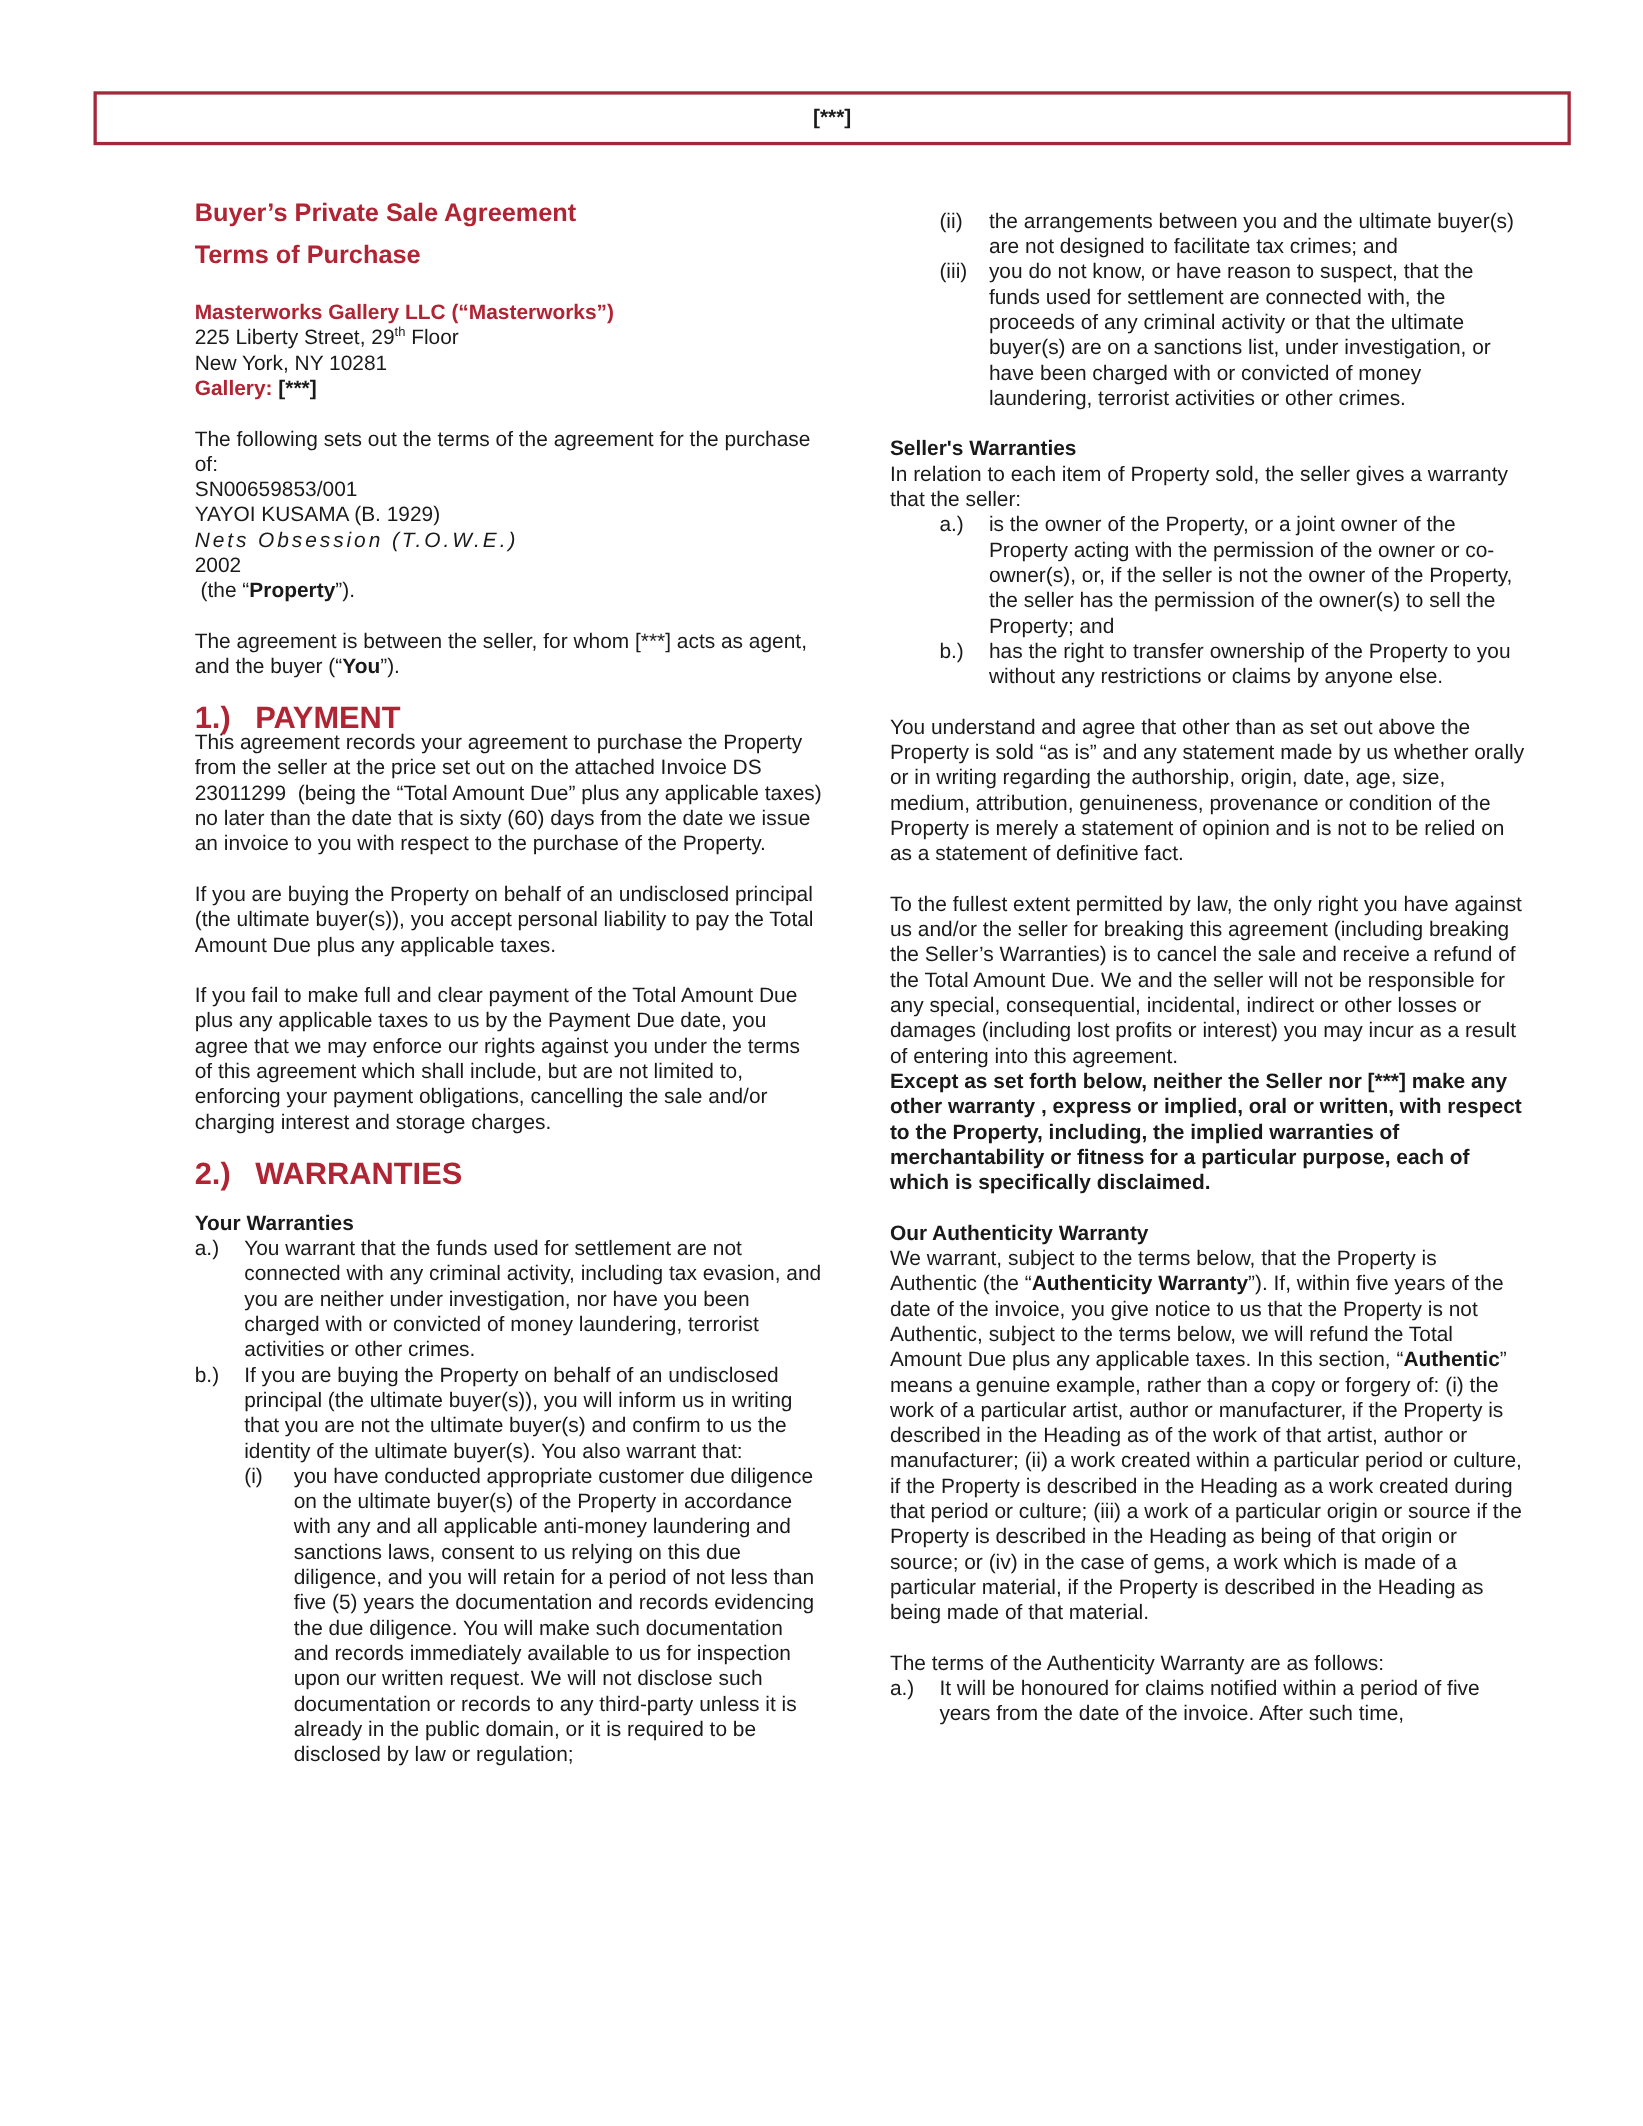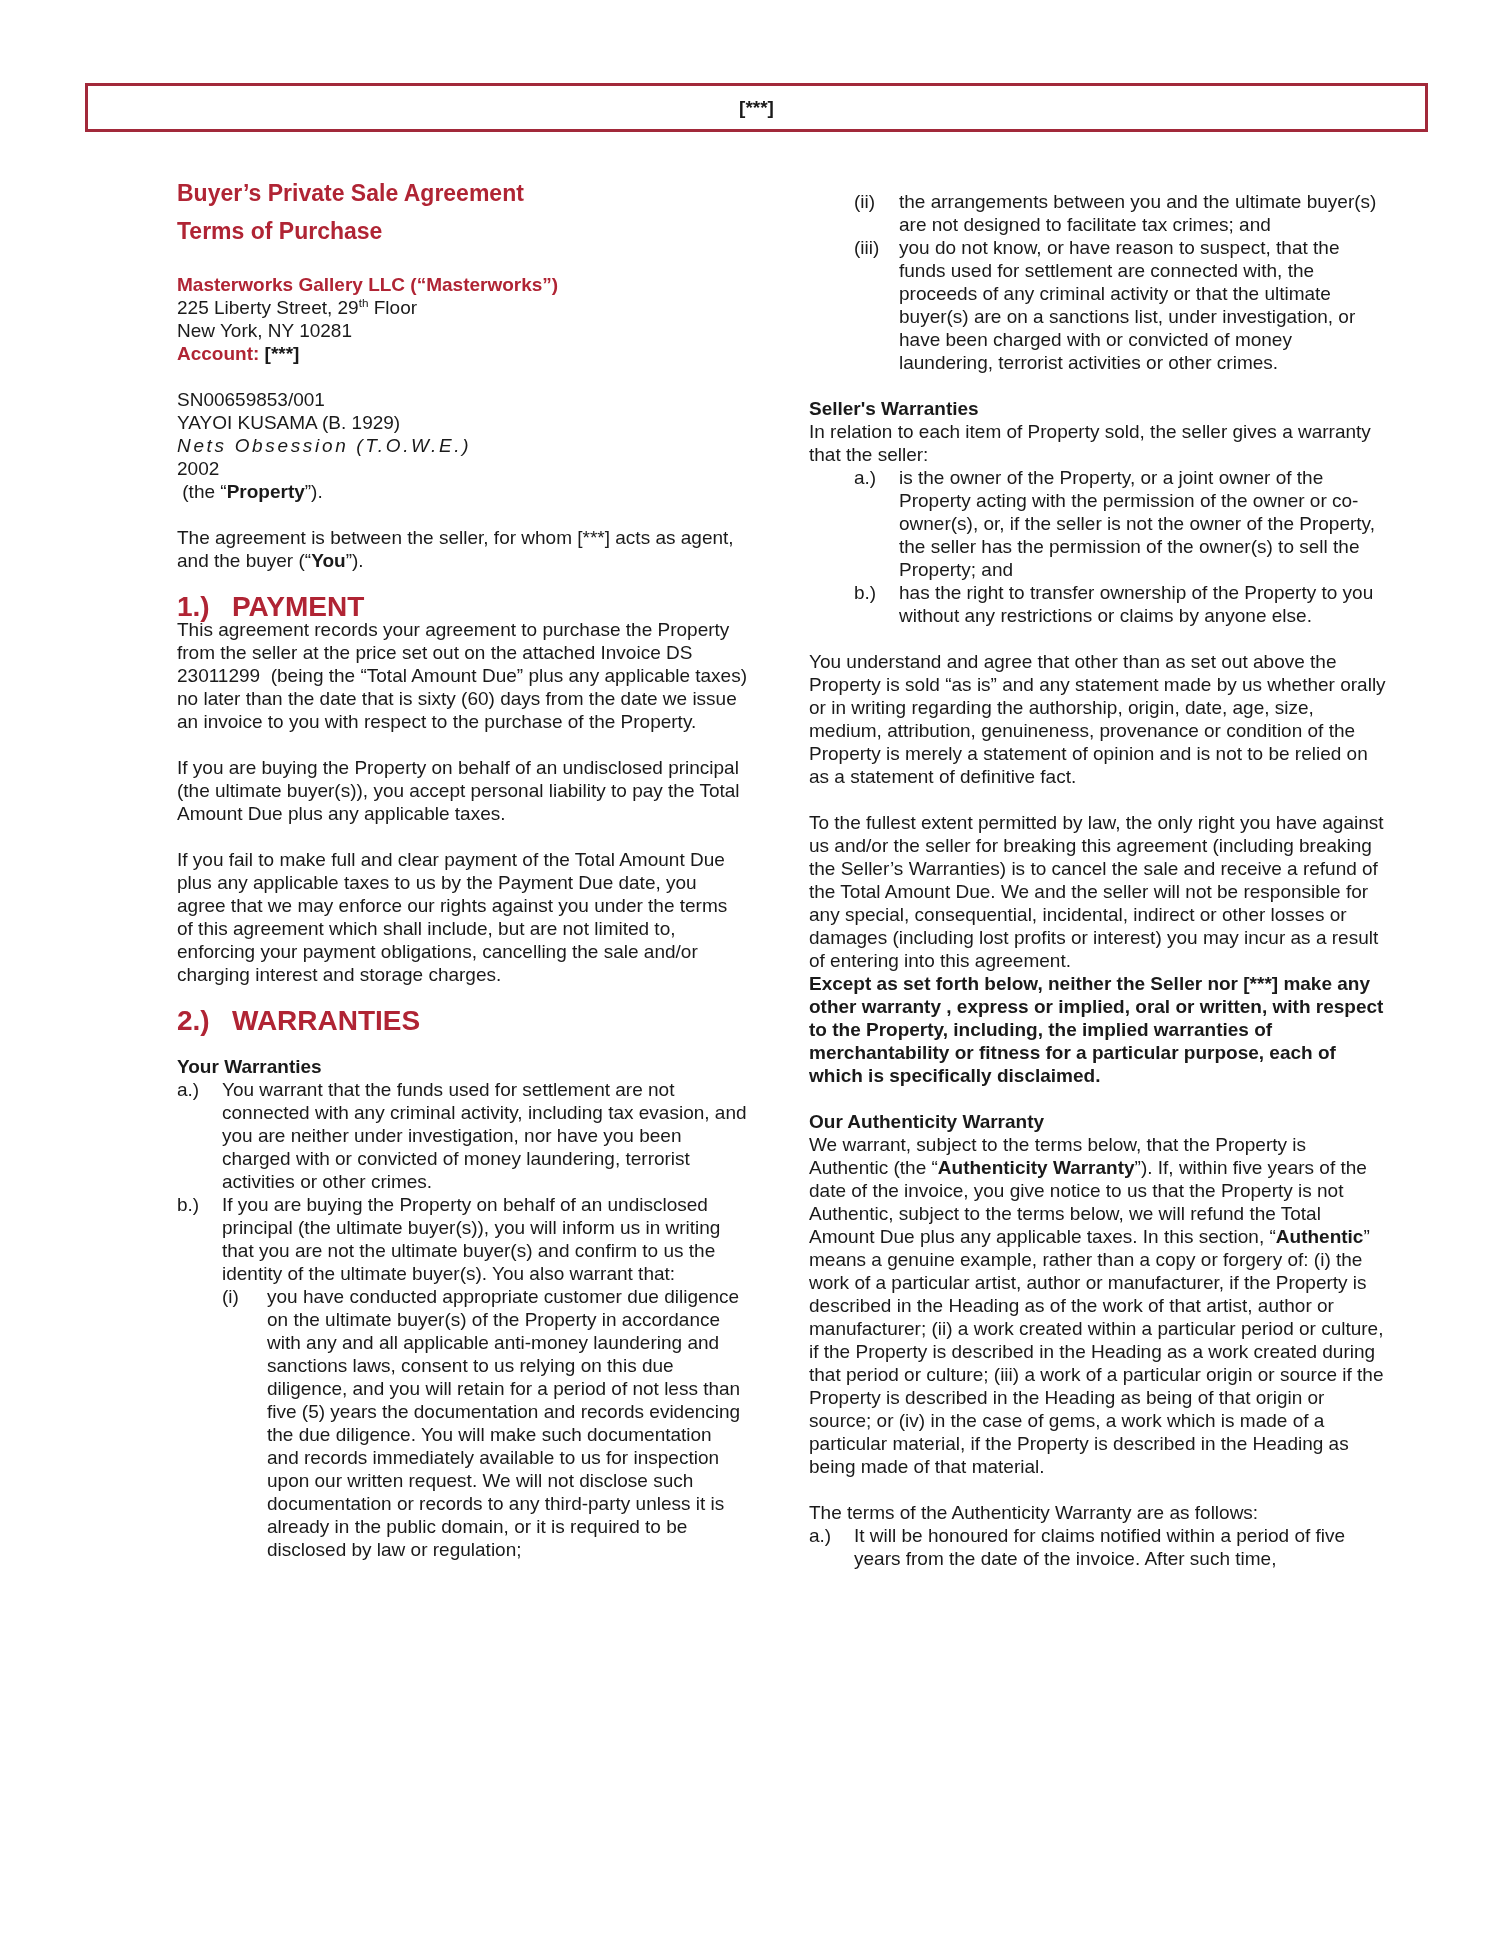--- a/index.html
+++ b/index.html
@@ -50,23 +50,24 @@
   </div>
   <div id="col-left" class="col">
       <div class="doc-title">
         <div>Buyer’s Private Sale Agreement</div>
         <div>Terms of Purchase</div>
       </div>
       <div class="lines">
         <div class="ln"><span class="b red">Masterworks Gallery LLC (“Masterworks”)</span></div>
         <div class="ln"><span>225 Liberty Street, 29</span><span class="sup">th</span><span> Floor</span></div>
         <div class="ln"><span>New York, NY 10281</span></div>
-        <div class="ln"><span class="b red">Account:</span><span class="b"> [***]</span></div>
+        <div class="ln"><span class="b red">Gallery:</span><span class="b"> [***]</span></div>
       </div>
       <div class="lines gap">
+        <div class="ln"><span>The following sets out the terms of the agreement for the purchase of:</span></div>
         <div class="ln"><span>SN00659853/001</span></div>
         <div class="ln"><span>YAYOI KUSAMA (B. 1929)</span></div>
         <div class="ln"><span class="i ls">Nets Obsession (T.O.W.E.)</span></div>
         <div class="ln"><span>2002</span></div>
         <div class="ln"><span> (the “</span><span class="b">Property</span><span>”).</span></div>
       </div>
       <div class="para gap"><span>The agreement is between the seller, for whom [***] acts as agent, and the buyer (“</span><span class="b">You</span><span>”).</span></div>
       <div class="sec-h gap"><span class="num">1.)</span><span>PAYMENT</span></div>
       <div class="para"><span>This agreement records your agreement to purchase the Property from the seller at the price set out on the attached Invoice DS 23011299  (being the “Total Amount Due” plus any applicable taxes) no later than the date that is sixty (60) days from the date we issue an invoice to you with respect to the purchase of the Property.</span></div>
       <div class="para gap"><span>If you are buying the Property on behalf of an undisclosed principal (the ultimate buyer(s)), you accept personal liability to pay the Total Amount Due plus any applicable taxes.</span></div>

